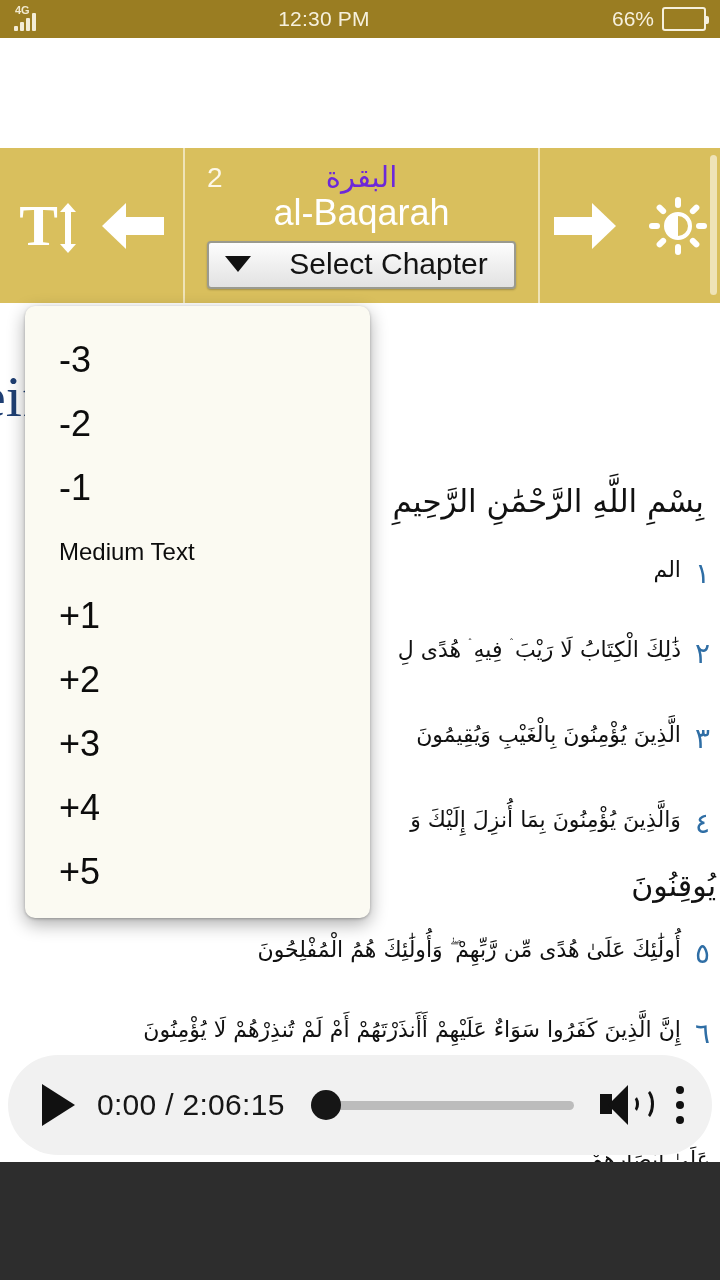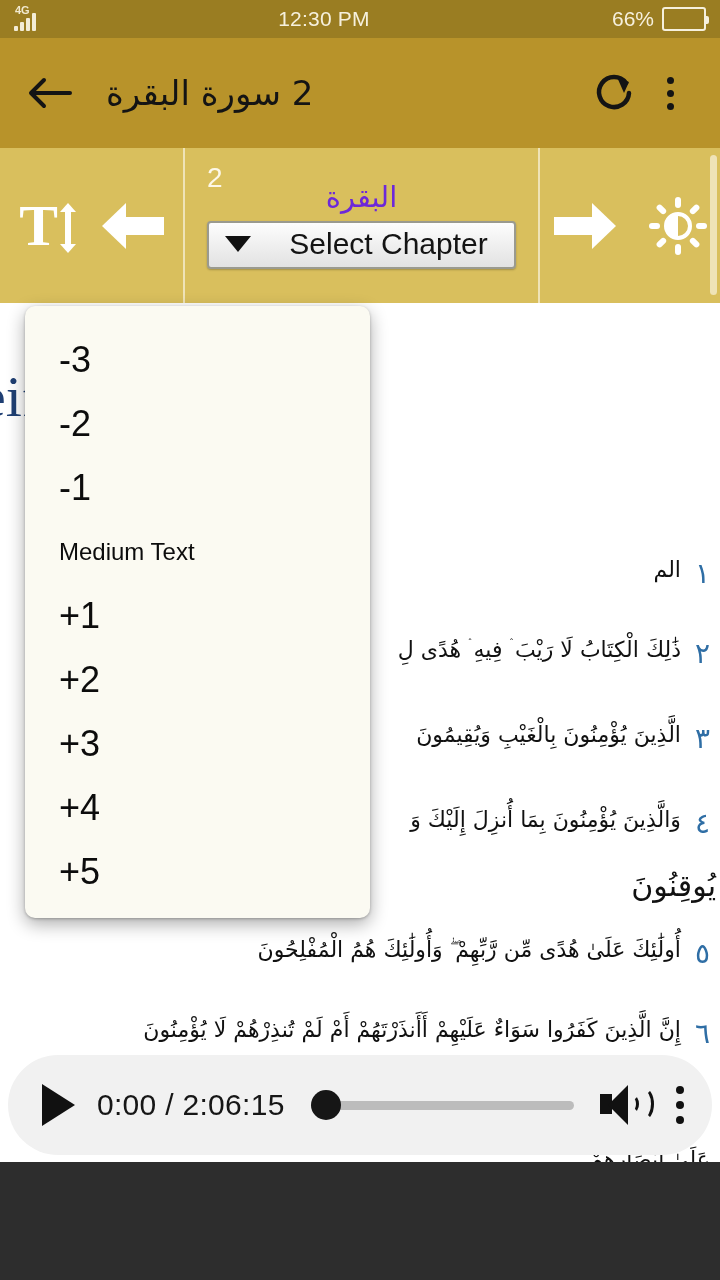--- a/index.html
+++ b/index.html
@@ -180,60 +180,40 @@
           </span>
       </div>
     </div>
     <div class="sb-time">12:30 PM</div>
     <div class="sb-right">
       <span class="sb-batt-pct">66%</span>
       <span class="batt"><span class="batt-fill" style="width: 66%;"></span></span>
     </div>
   </div>
 
-  <div class="appbar">
-    <div class="back">
-      <svg width="46" height="36" viewBox="0 0 46 36" aria-hidden="true">
-        <path d="M44 18 H6 M18 5 L5 18 L18 31" stroke="#141414" stroke-width="4" fill="none" stroke-linecap="round" stroke-linejoin="round"></path>
-      </svg>
-    </div>
-    <div class="title">2 سورة البقرة</div>
-    <div class="act">
-      <svg width="46" height="46" viewBox="0 0 46 46" aria-hidden="true">
-        <path d="M35 13 A15 15 0 1 0 38 23" stroke="#141414" stroke-width="4.5" fill="none" stroke-linecap="round"></path>
-        <path d="M26 7 L38 12 L33 23 Z" fill="#141414"></path>
-      </svg>
-    </div>
-    <div class="act">
-      <span class="dots">
-          <span></span>
-          <span></span>
-          <span></span>
-        </span>
-    </div>
-  </div>
 
   <div class="reader-toolbar">
     <div class="rt-cell rt-left">
       <div class="tsize-icon">
         <span class="tsize-T">T</span>
         <span class="arrow-ud">
             <span class="tip-u"></span>
             <span class="tip-d"></span>
           </span>
       </div>
       <div class="fat-arrow left">
         <span class="head"></span>
           <span class="shaft"></span>
       </div>
     </div>
 
     <div class="rt-cell rt-mid">
       <span class="chapter-num">2</span>
       <div class="ch-ar">البقرة</div>
+      <div class="ch-en">al-Baqarah</div>
       <div class="select-chapter">
         <span class="caret-down"></span>
         <span class="sc-label">Select Chapter</span>
       </div>
     </div>
 
     <div class="rt-cell rt-right">
       <div class="fat-arrow right">
         <span class="shaft"></span>
           <span class="head"></span>
@@ -248,20 +228,21 @@
           <i style="transform:rotate(225deg)"></i>
         <i style="transform:rotate(270deg)"></i>
           <i style="transform:rotate(315deg)"></i>
       </div>
     </div>
   </div>
   <div class="scrollbar-v"></div>
 
   <div class="content">
     <div class="page-heading">eifer</div>
+    <div class="bismillah">بِسْمِ اللَّهِ الرَّحْمَٰنِ الرَّحِيمِ</div>
 
     <div class="verse verse-wrap2" style="top:250px">
       <span class="vn">١</span>
       <span class="vt">الم</span>
     </div>
     <div class="verse" style="top:330px">
       <span class="vn">٢</span>
       <span class="vt">ذَٰلِكَ الْكِتَابُ لَا رَيْبَ ۛ فِيهِ ۛ هُدًى لِ</span>
     </div>
     <div class="verse" style="top:415px">

